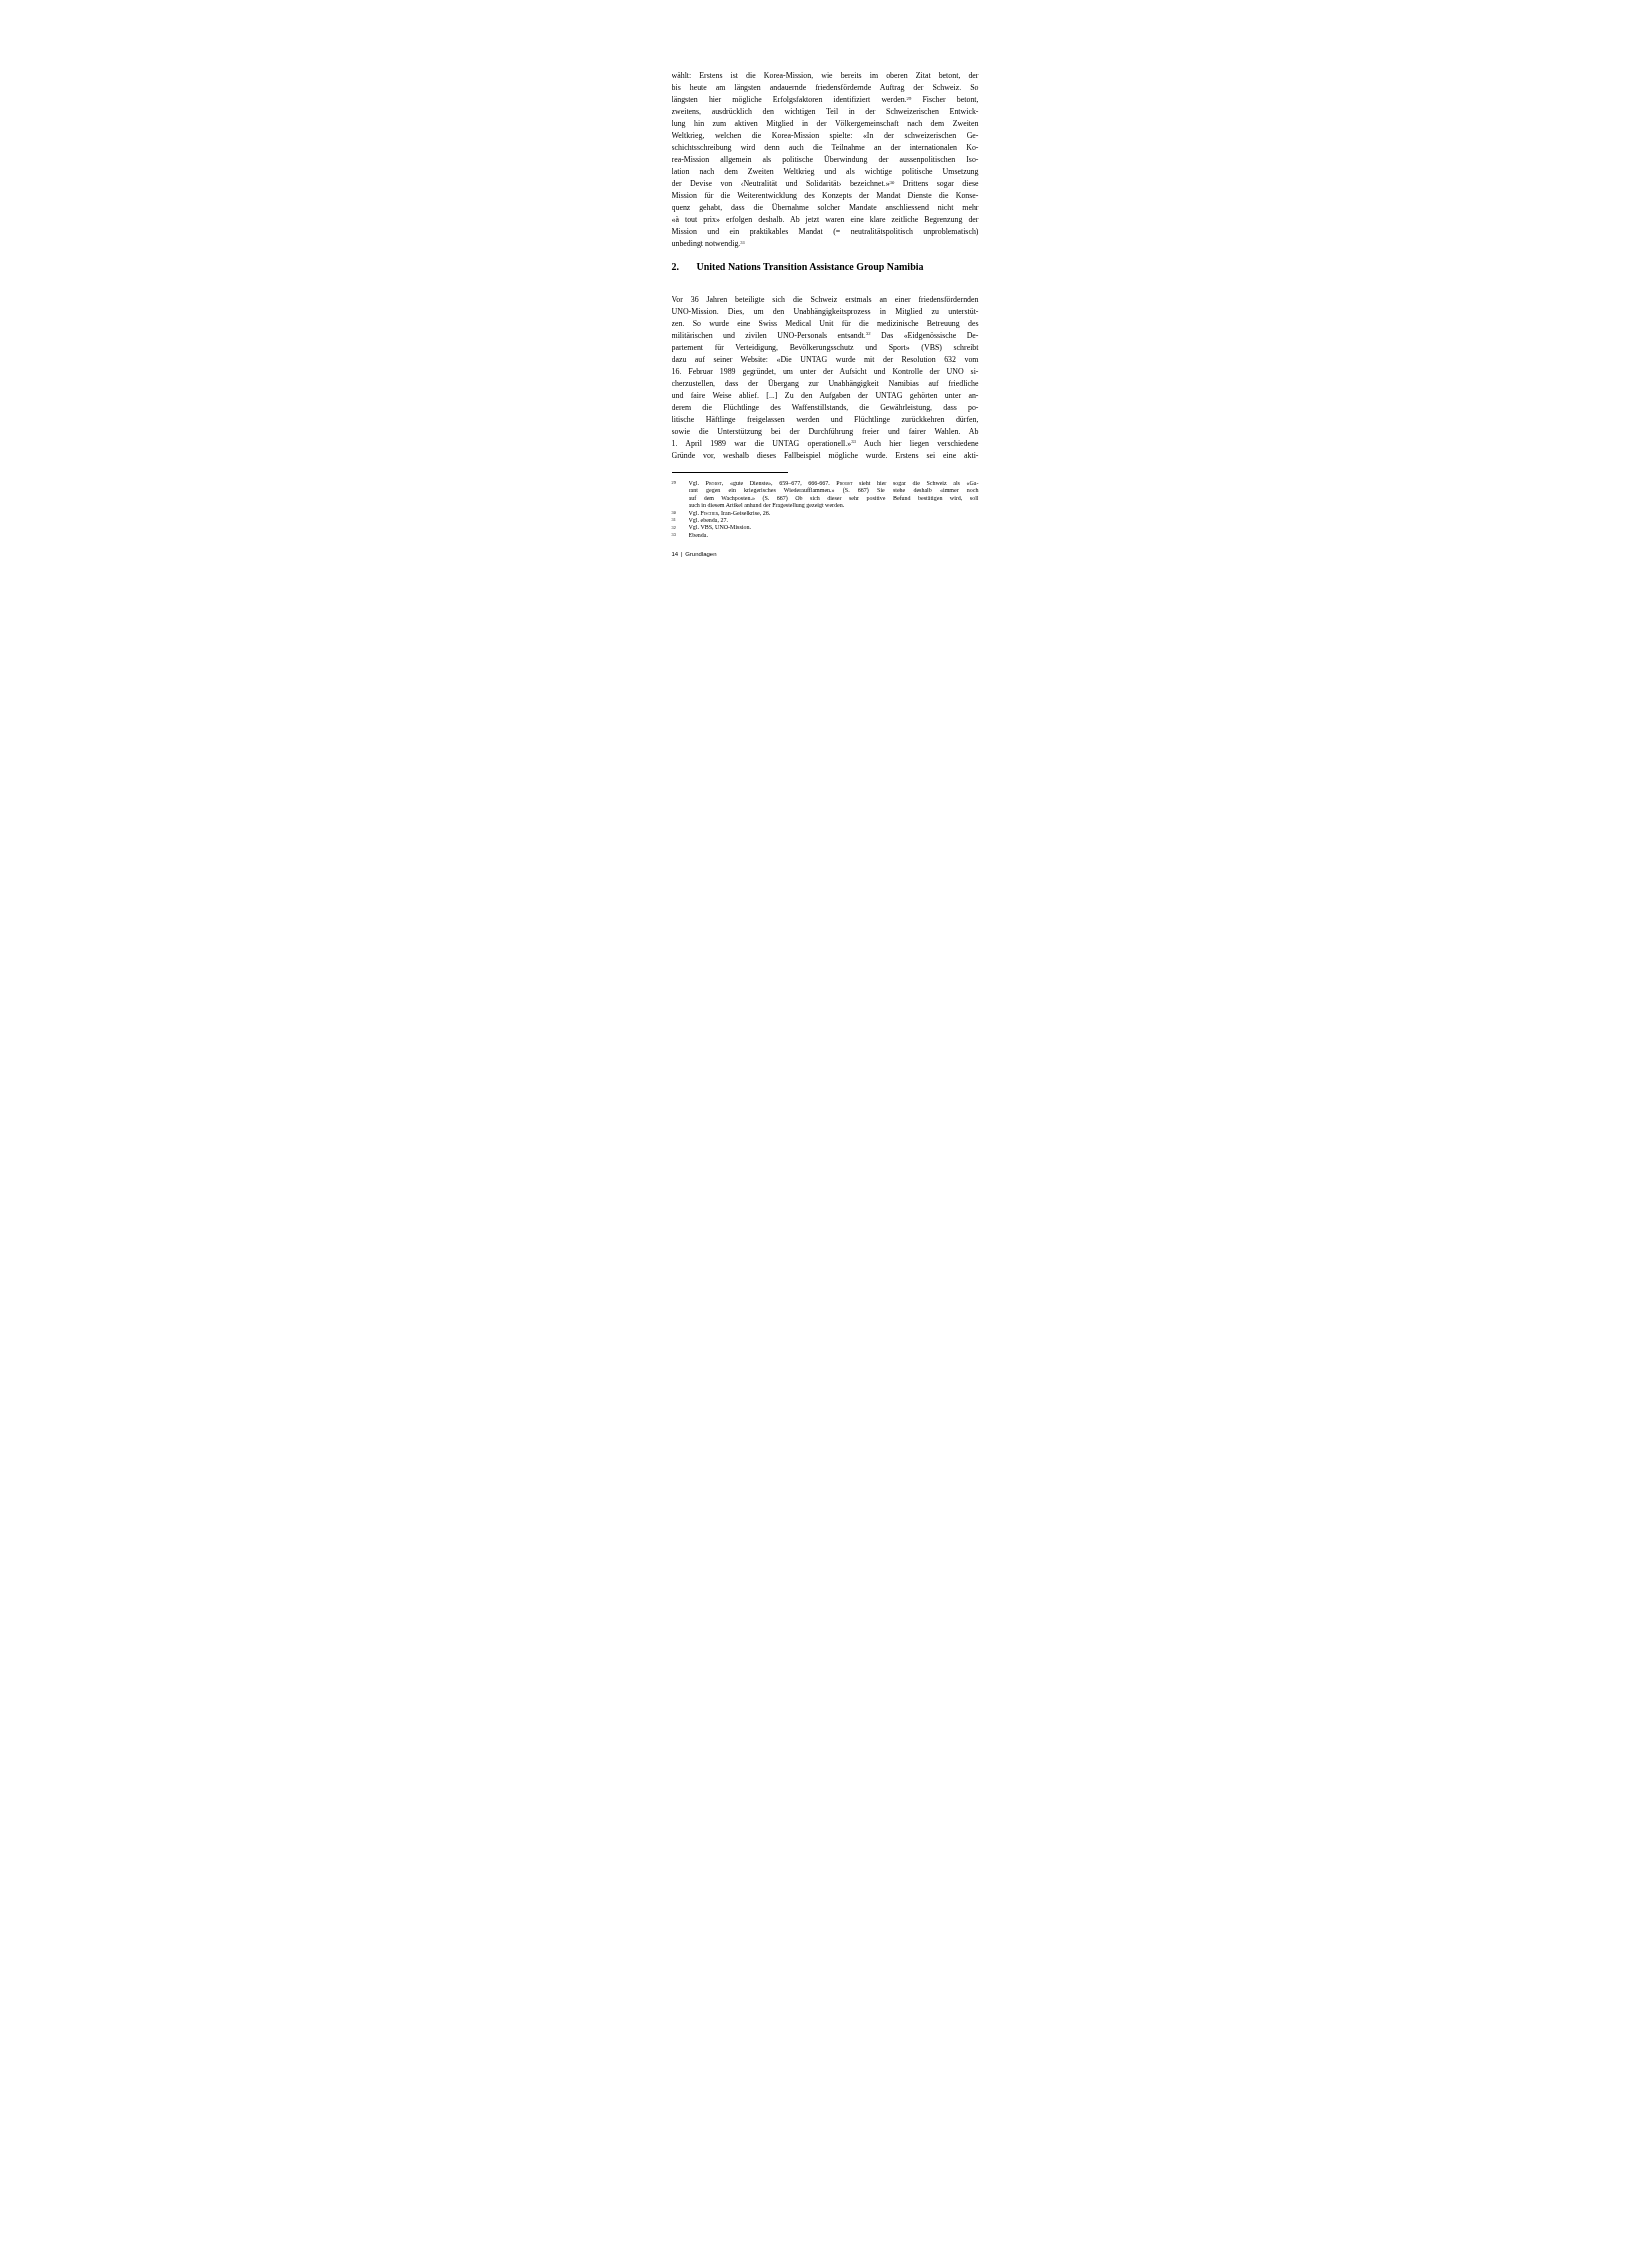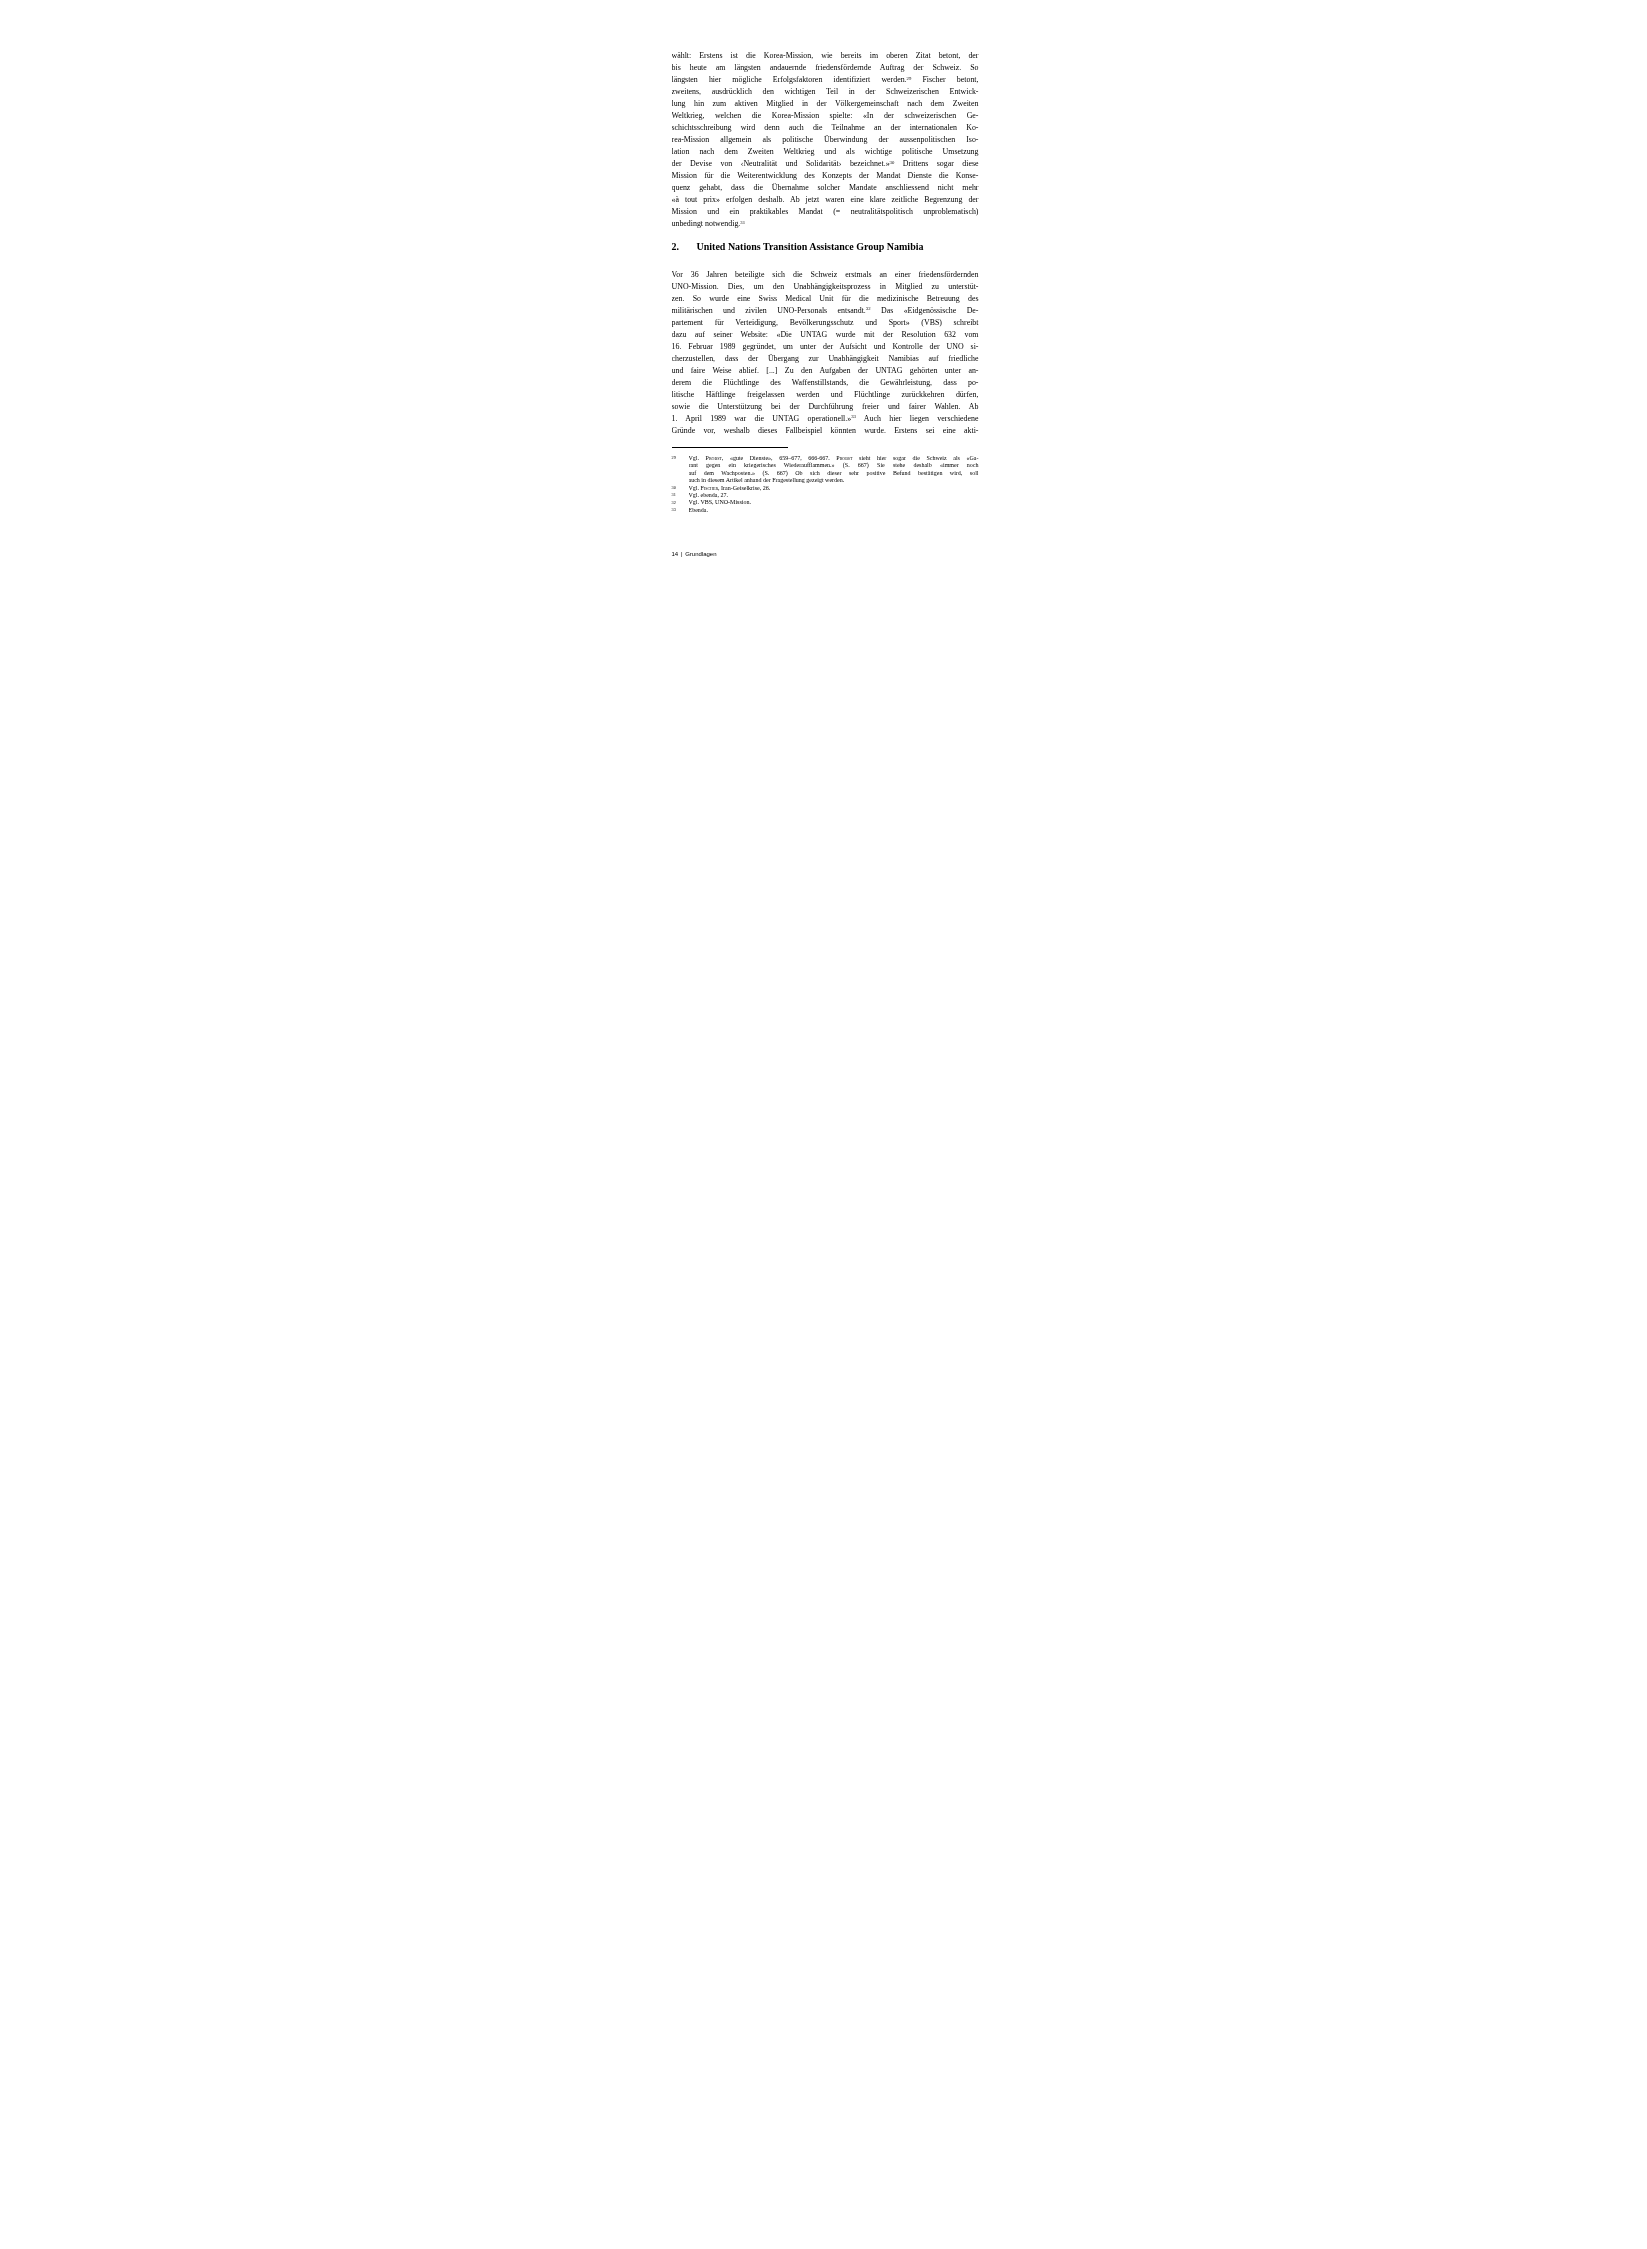--- a/index.html
+++ b/index.html
@@ -19,20 +19,21 @@
   }
   .content {
     position: absolute;
     left: 54px;
     top: 50px;
     width: 307px;
   }
   .para {
     font-size: 7.9px;
     line-height: 12px;
+    margin-top: 20px;
   }
   .tline {
     height: 12px;
     overflow: hidden;
   }
   .just {
     text-align: justify;
     text-align-last: justify;
   }
   .sup {
@@ -134,21 +135,21 @@
         <div class="tline just"><span>militärischen und zivilen UNO-Personals entsandt.</span><span class="sup">32</span><span> Das «Eidgenössische De-</span></div>
         <div class="tline just"><span>partement für Verteidigung, Bevölkerungsschutz und Sport» (VBS) schreibt</span></div>
         <div class="tline just"><span>dazu auf seiner Website: «Die UNTAG wurde mit der Resolution 632 vom</span></div>
         <div class="tline just"><span>16. Februar 1989 gegründet, um unter der Aufsicht und Kontrolle der UNO si-</span></div>
         <div class="tline just"><span>cherzustellen, dass der Übergang zur Unabhängigkeit Namibias auf friedliche</span></div>
         <div class="tline just"><span>und faire Weise ablief. [...] Zu den Aufgaben der UNTAG gehörten unter an-</span></div>
         <div class="tline just"><span>derem die Flüchtlinge des Waffenstillstands, die Gewährleistung, dass po-</span></div>
         <div class="tline just"><span>litische Häftlinge freigelassen werden und Flüchtlinge zurückkehren dürfen,</span></div>
         <div class="tline just"><span>sowie die Unterstützung bei der Durchführung freier und fairer Wahlen. Ab</span></div>
         <div class="tline just"><span>1. April 1989 war die UNTAG operationell.»</span><span class="sup">33</span><span> Auch hier liegen verschiedene</span></div>
-        <div class="tline just"><span>Gründe vor, weshalb dieses Fallbeispiel könnten wurde. Erstens sei eine akti-</span></div>
+        <div class="tline just"><span>Gründe vor, weshalb dieses Fallbeispiel mögliche wurde. Erstens sei eine akti-</span></div>
       </div>
 
     <div class="fn-rule"></div>
 
     <div class="footnotes">
         <div class="fn-row">
           <span class="fn-num">29</span>
           <div class="fn-lines">
             <div class="tline just"><span>Vgl. </span><span class="sc">Probst</span><span>, «gute Dienste», 659–677, 666-667. </span><span class="sc">Probst</span><span> sieht hier sogar die Schweiz als «Ga-</span></div>
             <div class="tline just"><span>rant gegen ein kriegerisches Wiederaufflammen.» (S. 667) Sie stehe deshalb «immer noch</span></div>

